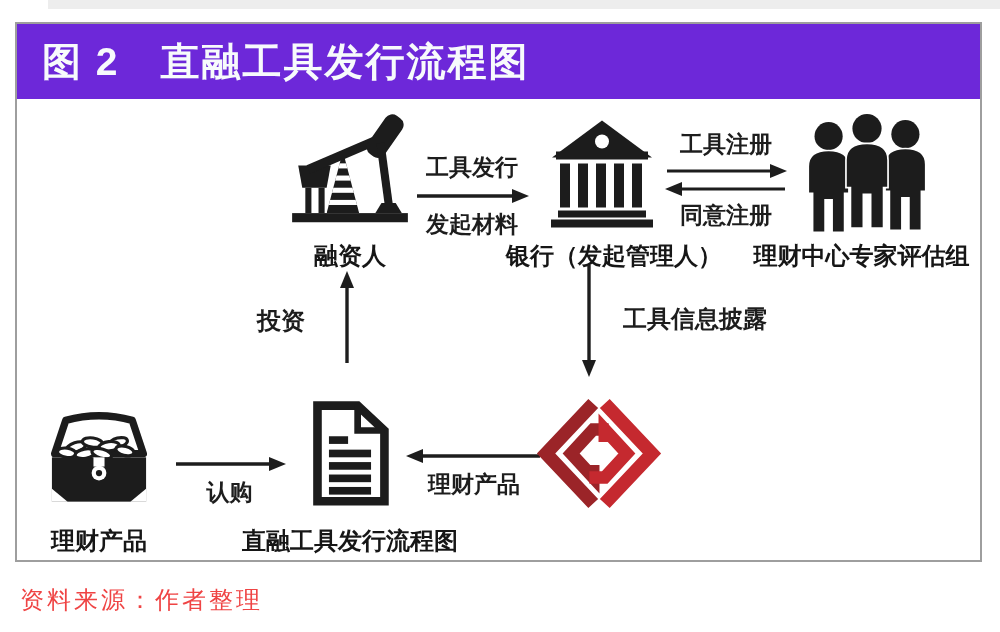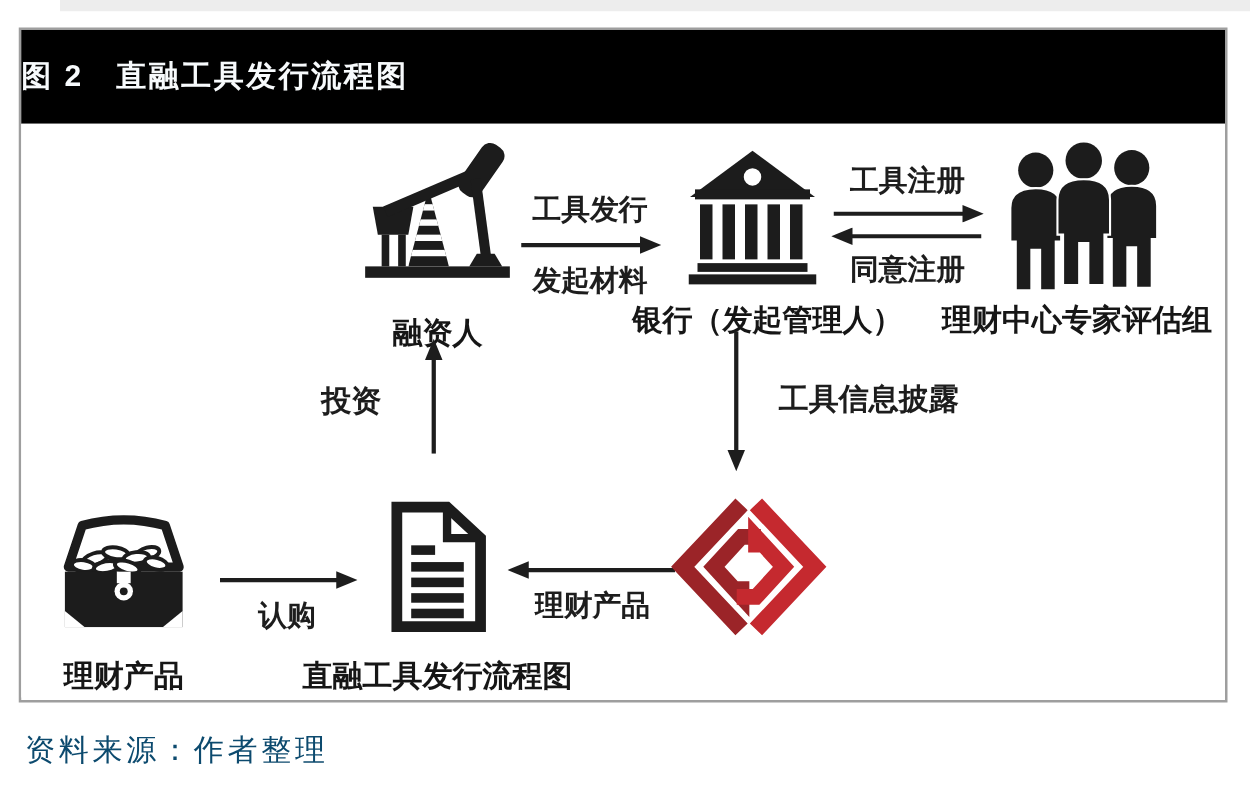--- a/index.html
+++ b/index.html
@@ -1,29 +1,29 @@
 <!DOCTYPE html>
 <html><head>
 <meta charset="utf-8">
 <style>
   html,body{margin:0;padding:0;}
   body{background:#ffffff;font-family:"Liberation Sans","DejaVu Sans",sans-serif;}
   .screenshot{position:relative;width:1000px;height:632px;background:#ffffff;overflow:hidden;}
   .top-strip{position:absolute;left:48px;top:0;width:952px;height:9px;background:#ededed;}
   .figure-box{position:absolute;left:15px;top:22px;width:963px;height:536px;border:2px solid #9e9e9e;background:#ffffff;}
-  .figure-header{height:75px;background:#000000;color:#f7fafc;font-size:24px;font-weight:bold;
-    line-height:75px;letter-spacing:2px;white-space:nowrap;}
+  .figure-header{height:75px;background:#6d28d9;color:#f7fafc;font-size:39px;font-weight:bold;
+    line-height:75px;padding-left:25px;letter-spacing:2px;white-space:nowrap;}
   .figure-body{position:relative;width:100%;height:459px;background:#ffffff;}
   .node-icon{display:block;}
   .node-label{position:absolute;font-size:24px;font-weight:bold;color:#161616;text-align:center;white-space:nowrap;}
   .edge-label{font-size:23px;font-weight:bold;color:#1d1d1d;white-space:nowrap;}
   .vgroup{position:absolute;display:flex;flex-direction:column;align-items:center;}
   .arrow-svg{display:block;}
   .abs{position:absolute;}
-  .source-line{position:absolute;left:20px;top:584px;font-size:24px;color:#0c4a6e;letter-spacing:3px;white-space:nowrap;}
+  .source-line{position:absolute;left:20px;top:584px;font-size:24px;color:#ef4444;letter-spacing:3px;white-space:nowrap;}
 </style>
 </head>
 <body>
 
 <div class="screenshot">
   <div class="top-strip"></div>
 
   <div class="figure-box">
     <div class="figure-header">图 2　直融工具发行流程图</div>
 
@@ -46,21 +46,21 @@
           <rect x="36" y="72" width="44" height="5" fill="#fff"></rect>
           <rect x="36" y="84" width="44" height="5" fill="#fff"></rect>
         </g>
         <line x1="24" y1="54" x2="94" y2="24" stroke="#1c1c1c" stroke-width="9"></line>
         <g transform="translate(99,22) rotate(35)">
           <rect x="-10" y="-24" width="20" height="46" rx="8" fill="#1c1c1c"></rect>
         </g>
         <line x1="95" y1="28" x2="104" y2="95" stroke="#1c1c1c" stroke-width="8"></line>
         <polygon points="96,87 110,87 116,97 90,97" fill="#1c1c1c"></polygon>
       </svg>
-      <div class="node-label" style="left:267px;top:151px;width:132px">融资人</div>
+      <div class="node-label" style="left:267px;top:141px;width:132px">融资人</div>
 
       <svg class="abs node-icon" style="left:530px;top:10px" width="110" height="125" viewBox="0 0 110 112">
         <g fill="#1c1c1c">
           <polygon points="55,5 105,42 5,42"></polygon>
           <rect x="9" y="36" width="92" height="8"></rect>
           <rect x="13" y="48" width="10" height="44"></rect>
           <rect x="31" y="48" width="10" height="44"></rect>
           <rect x="49" y="48" width="10" height="44"></rect>
           <rect x="67" y="48" width="10" height="44"></rect>
           <rect x="85" y="48" width="10" height="44"></rect>

